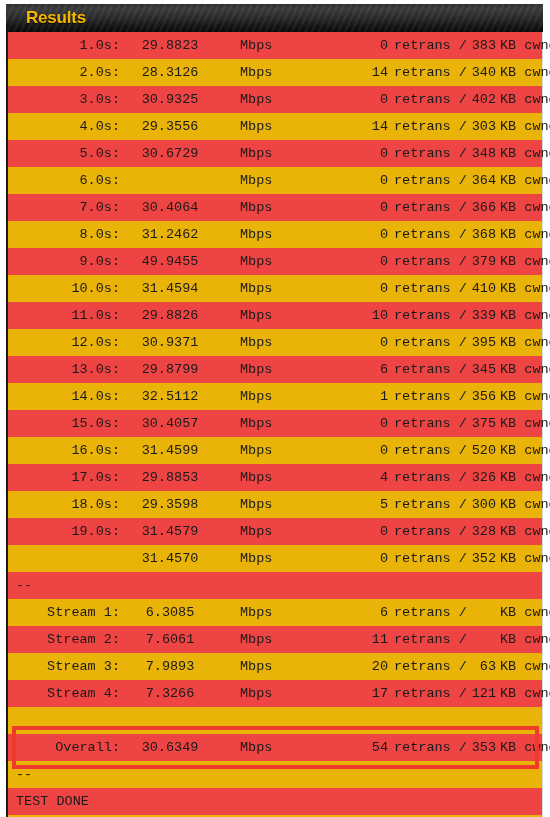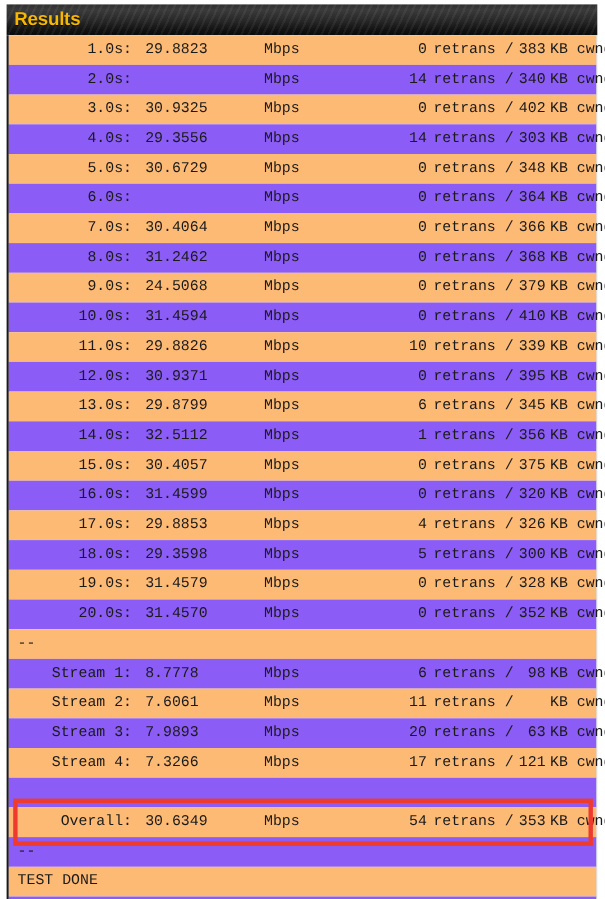--- a/index.html
+++ b/index.html
@@ -37,21 +37,21 @@
       linear-gradient(to bottom,
         #2f2f2f 0%,
         #3a3a3a 18%,
         #262626 55%,
         #141414 80%,
         #0a0a0a 100%);
     overflow: hidden;
   }
   .panel-header .title {
     position: absolute;
-    left: 7px;
+    left: 20px;
     top: 4px;
     font-family: "Liberation Sans", sans-serif;
     font-weight: bold;
     font-size: 17px;
     letter-spacing: -0.2px;
     color: #f5b700;
     text-shadow: 0 1px 0 rgba(0,0,0,0.8);
     white-space: pre;
   }
 
@@ -64,35 +64,35 @@
     background: #ffffff;
   }
 
   .log-row {
     position: relative;
     height: 27px;
     line-height: 27px;
     font-size: 13.5px;
     color: #1a1a1a;
     white-space: pre;
-    background: #fdba74;
+    background: #ef4444;
   }
   .log-row.alt {
-    background: #8b5cf6;
+    background: #eab308;
   }
 
   .log-row .cell {
     position: absolute;
     top: 0;
     white-space: pre;
   }
 
   
   .col-label   { left: 8px;  width: 104px; text-align: right; }
-  .col-rate    { left: 124px; width: 110px; text-align: left; }
+  .col-rate    { left: 107px; width: 110px; text-align: center; }
   .col-rateu   { left: 232px; text-align: right; }
   .col-retrans { left: 268px; width: 112px; text-align: right; }
   .col-retransu{ left: 386px; text-align: center; }
   .col-cwnd    { left: 420px; width: 68px; text-align: right; }
   .col-cwndu   { left: 492px; text-align: left; }
 
   .log-row.plain .col-plain {
     position: absolute;
     left: 8px;
     top: 0;
@@ -117,41 +117,41 @@
 <body>
 
 <div id="results-panel">
 
   <div class="panel-header">
     <span class="title">Results</span>
   </div>
 
   <div class="panel-body" id="log-body">
       <div class="log-row"><span class="cell col-label">1.0s:</span><span class="cell col-rate">29.8823</span><span class="cell col-rateu">Mbps</span><span class="cell col-retrans">0</span><span class="cell col-retransu">retrans /</span><span class="cell col-cwnd">383</span><span class="cell col-cwndu">KB cwnd</span></div>
-      <div class="log-row alt"><span class="cell col-label">2.0s:</span><span class="cell col-rateu">Mbps</span><span class="cell col-retrans">14</span><span class="cell col-retransu">retrans /</span><span class="cell col-cwnd">340</span><span class="cell col-cwndu">KB cwnd</span></div>
+      <div class="log-row alt"><span class="cell col-label">2.0s:</span><span class="cell col-rate">28.3126</span><span class="cell col-rateu">Mbps</span><span class="cell col-retrans">14</span><span class="cell col-retransu">retrans /</span><span class="cell col-cwnd">340</span><span class="cell col-cwndu">KB cwnd</span></div>
       <div class="log-row"><span class="cell col-label">3.0s:</span><span class="cell col-rate">30.9325</span><span class="cell col-rateu">Mbps</span><span class="cell col-retrans">0</span><span class="cell col-retransu">retrans /</span><span class="cell col-cwnd">402</span><span class="cell col-cwndu">KB cwnd</span></div>
       <div class="log-row alt"><span class="cell col-label">4.0s:</span><span class="cell col-rate">29.3556</span><span class="cell col-rateu">Mbps</span><span class="cell col-retrans">14</span><span class="cell col-retransu">retrans /</span><span class="cell col-cwnd">303</span><span class="cell col-cwndu">KB cwnd</span></div>
       <div class="log-row"><span class="cell col-label">5.0s:</span><span class="cell col-rate">30.6729</span><span class="cell col-rateu">Mbps</span><span class="cell col-retrans">0</span><span class="cell col-retransu">retrans /</span><span class="cell col-cwnd">348</span><span class="cell col-cwndu">KB cwnd</span></div>
       <div class="log-row alt"><span class="cell col-label">6.0s:</span><span class="cell col-rateu">Mbps</span><span class="cell col-retrans">0</span><span class="cell col-retransu">retrans /</span><span class="cell col-cwnd">364</span><span class="cell col-cwndu">KB cwnd</span></div>
       <div class="log-row"><span class="cell col-label">7.0s:</span><span class="cell col-rate">30.4064</span><span class="cell col-rateu">Mbps</span><span class="cell col-retrans">0</span><span class="cell col-retransu">retrans /</span><span class="cell col-cwnd">366</span><span class="cell col-cwndu">KB cwnd</span></div>
       <div class="log-row alt"><span class="cell col-label">8.0s:</span><span class="cell col-rate">31.2462</span><span class="cell col-rateu">Mbps</span><span class="cell col-retrans">0</span><span class="cell col-retransu">retrans /</span><span class="cell col-cwnd">368</span><span class="cell col-cwndu">KB cwnd</span></div>
-      <div class="log-row"><span class="cell col-label">9.0s:</span><span class="cell col-rate">24.5068</span><span class="cell col-rateu">Mbps</span><span class="cell col-retrans">0</span><span class="cell col-retransu">retrans /</span><span class="cell col-cwnd">379</span><span class="cell col-cwndu">KB cwnd</span></div>
+      <div class="log-row"><span class="cell col-label">9.0s:</span><span class="cell col-rate">49.9455</span><span class="cell col-rateu">Mbps</span><span class="cell col-retrans">0</span><span class="cell col-retransu">retrans /</span><span class="cell col-cwnd">379</span><span class="cell col-cwndu">KB cwnd</span></div>
       <div class="log-row alt"><span class="cell col-label">10.0s:</span><span class="cell col-rate">31.4594</span><span class="cell col-rateu">Mbps</span><span class="cell col-retrans">0</span><span class="cell col-retransu">retrans /</span><span class="cell col-cwnd">410</span><span class="cell col-cwndu">KB cwnd</span></div>
       <div class="log-row"><span class="cell col-label">11.0s:</span><span class="cell col-rate">29.8826</span><span class="cell col-rateu">Mbps</span><span class="cell col-retrans">10</span><span class="cell col-retransu">retrans /</span><span class="cell col-cwnd">339</span><span class="cell col-cwndu">KB cwnd</span></div>
       <div class="log-row alt"><span class="cell col-label">12.0s:</span><span class="cell col-rate">30.9371</span><span class="cell col-rateu">Mbps</span><span class="cell col-retrans">0</span><span class="cell col-retransu">retrans /</span><span class="cell col-cwnd">395</span><span class="cell col-cwndu">KB cwnd</span></div>
       <div class="log-row"><span class="cell col-label">13.0s:</span><span class="cell col-rate">29.8799</span><span class="cell col-rateu">Mbps</span><span class="cell col-retrans">6</span><span class="cell col-retransu">retrans /</span><span class="cell col-cwnd">345</span><span class="cell col-cwndu">KB cwnd</span></div>
       <div class="log-row alt"><span class="cell col-label">14.0s:</span><span class="cell col-rate">32.5112</span><span class="cell col-rateu">Mbps</span><span class="cell col-retrans">1</span><span class="cell col-retransu">retrans /</span><span class="cell col-cwnd">356</span><span class="cell col-cwndu">KB cwnd</span></div>
       <div class="log-row"><span class="cell col-label">15.0s:</span><span class="cell col-rate">30.4057</span><span class="cell col-rateu">Mbps</span><span class="cell col-retrans">0</span><span class="cell col-retransu">retrans /</span><span class="cell col-cwnd">375</span><span class="cell col-cwndu">KB cwnd</span></div>
-      <div class="log-row alt"><span class="cell col-label">16.0s:</span><span class="cell col-rate">31.4599</span><span class="cell col-rateu">Mbps</span><span class="cell col-retrans">0</span><span class="cell col-retransu">retrans /</span><span class="cell col-cwnd">320</span><span class="cell col-cwndu">KB cwnd</span></div>
+      <div class="log-row alt"><span class="cell col-label">16.0s:</span><span class="cell col-rate">31.4599</span><span class="cell col-rateu">Mbps</span><span class="cell col-retrans">0</span><span class="cell col-retransu">retrans /</span><span class="cell col-cwnd">520</span><span class="cell col-cwndu">KB cwnd</span></div>
       <div class="log-row"><span class="cell col-label">17.0s:</span><span class="cell col-rate">29.8853</span><span class="cell col-rateu">Mbps</span><span class="cell col-retrans">4</span><span class="cell col-retransu">retrans /</span><span class="cell col-cwnd">326</span><span class="cell col-cwndu">KB cwnd</span></div>
       <div class="log-row alt"><span class="cell col-label">18.0s:</span><span class="cell col-rate">29.3598</span><span class="cell col-rateu">Mbps</span><span class="cell col-retrans">5</span><span class="cell col-retransu">retrans /</span><span class="cell col-cwnd">300</span><span class="cell col-cwndu">KB cwnd</span></div>
       <div class="log-row"><span class="cell col-label">19.0s:</span><span class="cell col-rate">31.4579</span><span class="cell col-rateu">Mbps</span><span class="cell col-retrans">0</span><span class="cell col-retransu">retrans /</span><span class="cell col-cwnd">328</span><span class="cell col-cwndu">KB cwnd</span></div>
-      <div class="log-row alt"><span class="cell col-label">20.0s:</span><span class="cell col-rate">31.4570</span><span class="cell col-rateu">Mbps</span><span class="cell col-retrans">0</span><span class="cell col-retransu">retrans /</span><span class="cell col-cwnd">352</span><span class="cell col-cwndu">KB cwnd</span></div>
+      <div class="log-row alt"><span class="cell col-rate">31.4570</span><span class="cell col-rateu">Mbps</span><span class="cell col-retrans">0</span><span class="cell col-retransu">retrans /</span><span class="cell col-cwnd">352</span><span class="cell col-cwndu">KB cwnd</span></div>
       <div class="log-row plain"><span class="col-plain">--</span></div>
-      <div class="log-row alt"><span class="cell col-label">Stream 1:</span><span class="cell col-rate">8.7778</span><span class="cell col-rateu">Mbps</span><span class="cell col-retrans">6</span><span class="cell col-retransu">retrans /</span><span class="cell col-cwnd">98</span><span class="cell col-cwndu">KB cwnd</span></div>
+      <div class="log-row alt"><span class="cell col-label">Stream 1:</span><span class="cell col-rate">6.3085</span><span class="cell col-rateu">Mbps</span><span class="cell col-retrans">6</span><span class="cell col-retransu">retrans /</span><span class="cell col-cwndu">KB cwnd</span></div>
       <div class="log-row"><span class="cell col-label">Stream 2:</span><span class="cell col-rate">7.6061</span><span class="cell col-rateu">Mbps</span><span class="cell col-retrans">11</span><span class="cell col-retransu">retrans /</span><span class="cell col-cwndu">KB cwnd</span></div>
       <div class="log-row alt"><span class="cell col-label">Stream 3:</span><span class="cell col-rate">7.9893</span><span class="cell col-rateu">Mbps</span><span class="cell col-retrans">20</span><span class="cell col-retransu">retrans /</span><span class="cell col-cwnd">63</span><span class="cell col-cwndu">KB cwnd</span></div>
       <div class="log-row"><span class="cell col-label">Stream 4:</span><span class="cell col-rate">7.3266</span><span class="cell col-rateu">Mbps</span><span class="cell col-retrans">17</span><span class="cell col-retransu">retrans /</span><span class="cell col-cwnd">121</span><span class="cell col-cwndu">KB cwnd</span></div>
       <div class="log-row alt plain"><span class="col-plain"></span></div>
       <div class="log-row"><span class="cell col-label">Overall:</span><span class="cell col-rate">30.6349</span><span class="cell col-rateu">Mbps</span><span class="cell col-retrans">54</span><span class="cell col-retransu">retrans /</span><span class="cell col-cwnd">353</span><span class="cell col-cwndu">KB cwnd</span></div>
       <div class="log-row alt plain"><span class="col-plain">--</span></div>
       <div class="log-row plain"><span class="col-plain">TEST DONE</span></div>
       <div class="log-row alt plain"><span class="col-plain"></span></div>
     </div>
 

